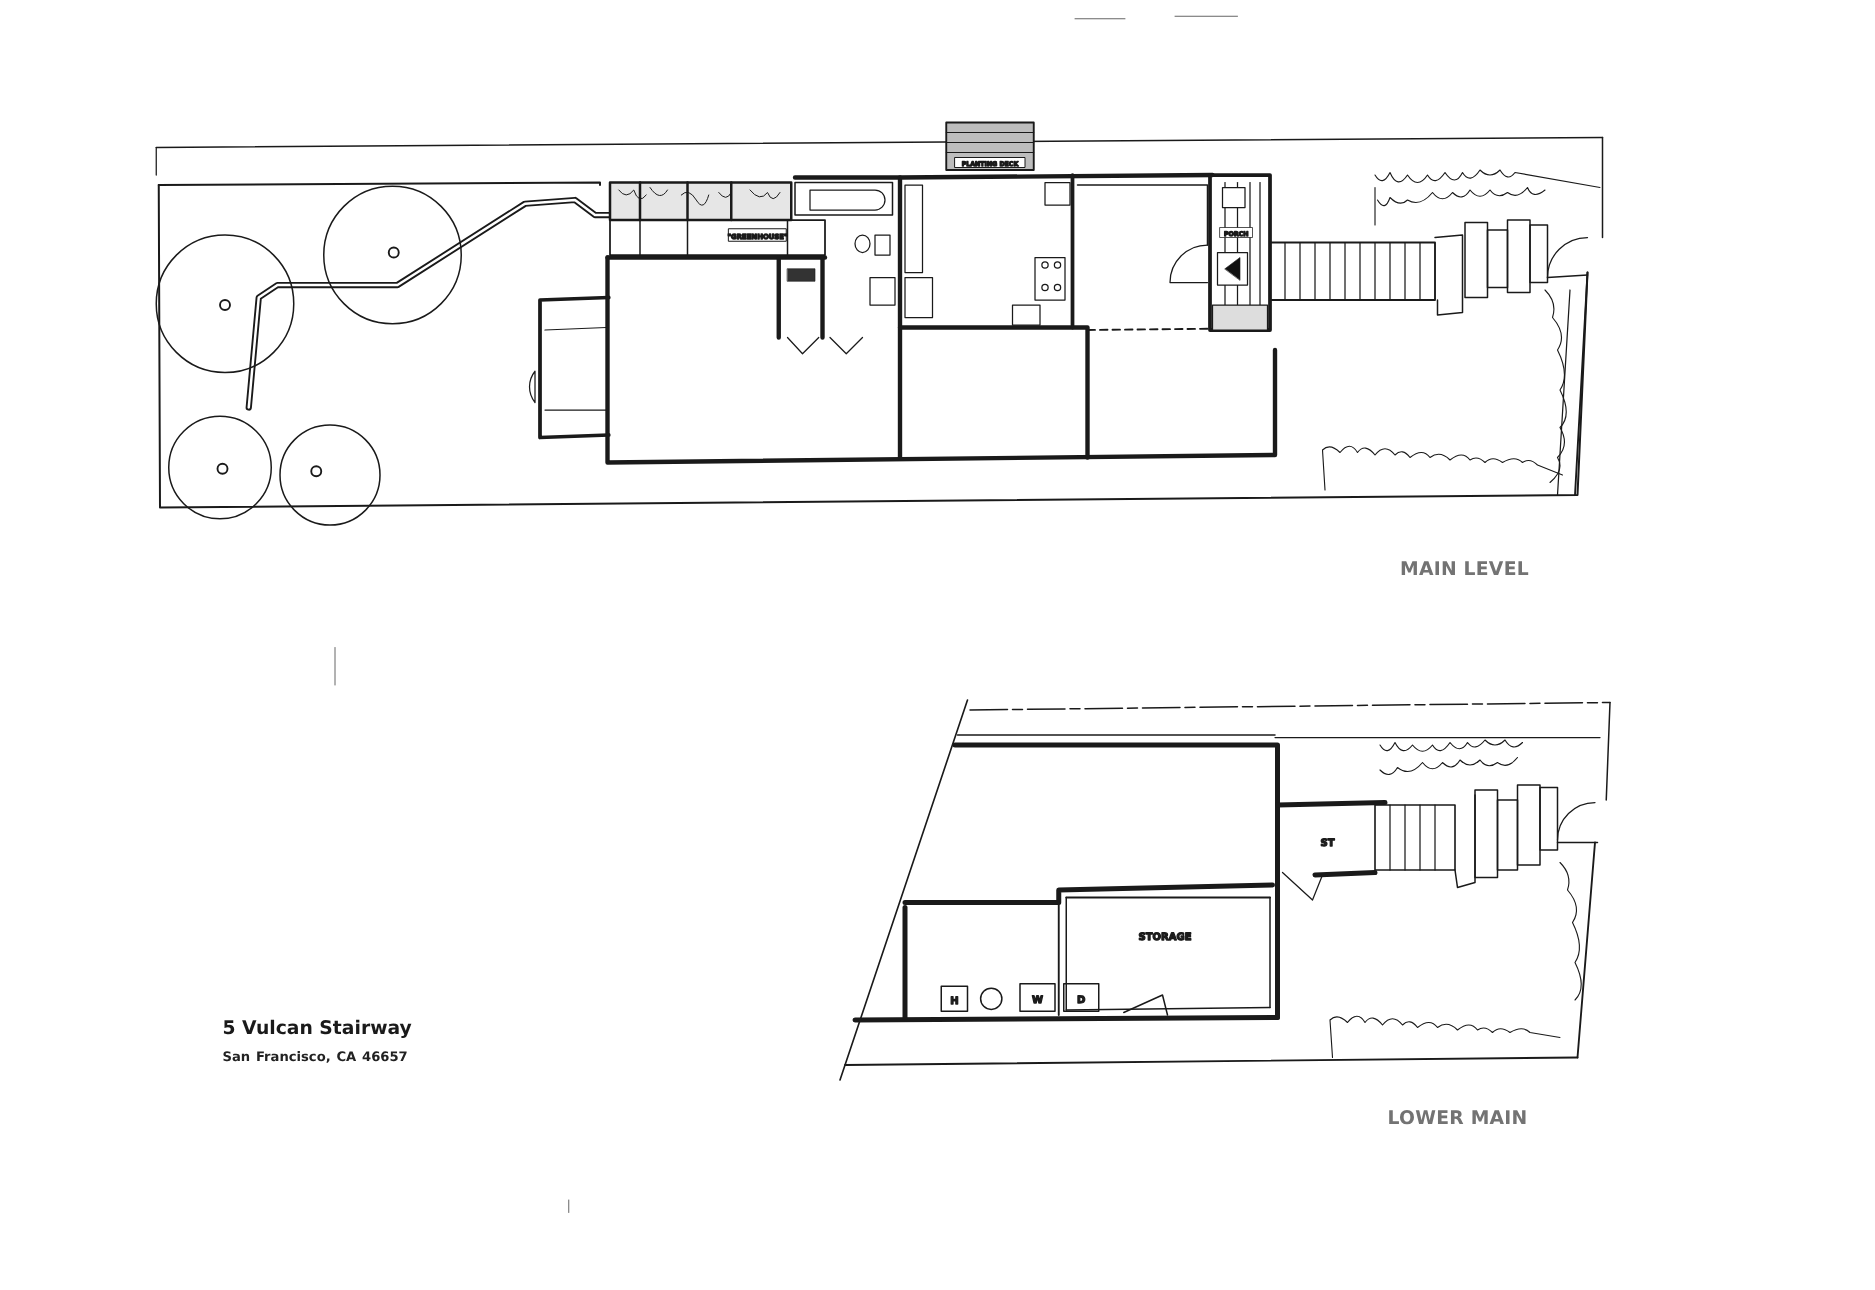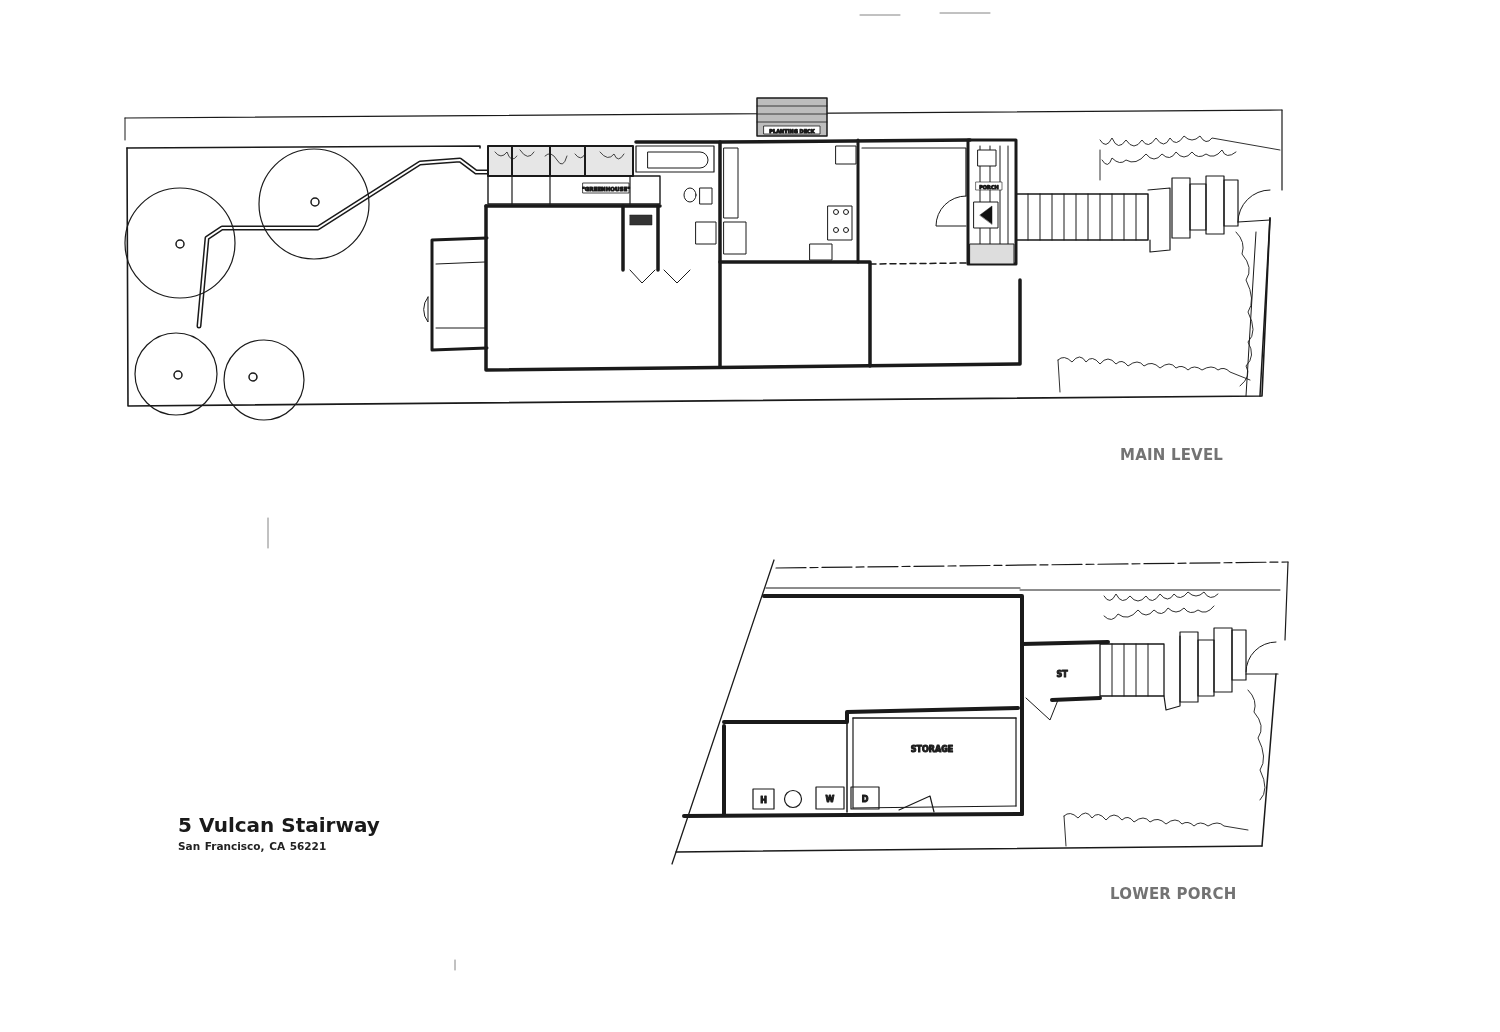--- a/index.html
+++ b/index.html
@@ -1,21 +1,21 @@
 <!DOCTYPE html>
 <html><head>
   <meta charset="utf-8">
   <style>
     html, body { margin:0; padding:0; background:#ffffff; }
     body { width:1500px; height:1032px; position:relative; overflow:hidden; font-family:"DejaVu Sans", sans-serif; color:#111; }
     #plan { position:absolute; left:0; top:0; width:1500px; height:1032px; }
     .lbl-level { position:absolute; font-family:"DejaVu Sans", sans-serif; font-weight:bold; font-size:15px; letter-spacing:0.2px; color:#737373; }
     #main-level-label { left:1120px; top:446px; }
     #lower-level-label { left:1110px; top:885px; }
-    #addr-title { position:absolute; left:178px; top:813px; font-weight:bold; font-size:20px; color:#1a1a1a; }
+    #addr-title { position:absolute; left:178px; top:813px; font-weight:bold; font-size:15px; color:#1a1a1a; }
     #addr-sub { position:absolute; left:178px; top:840px; font-weight:bold; font-size:10.5px; color:#222; word-spacing:1px; }
     svg text { font-family:"DejaVu Sans", sans-serif; font-weight:bold; fill:#222; }
   </style>
 </head>
 <body>
 
 <svg id="plan" viewBox="0 0 1500 1032" xmlns="http://www.w3.org/2000/svg">
   <g stroke="#1a1a1a" fill="none" stroke-linecap="round" stroke-linejoin="round">
 
     <g>
@@ -211,15 +211,15 @@
     <g stroke-width="0.8" stroke="#666">
       <line x1="860" y1="15" x2="900" y2="15"></line>
       <line x1="940" y1="13" x2="990" y2="13"></line>
       <line x1="268" y1="518" x2="268" y2="548"></line>
       <line x1="455" y1="960" x2="455" y2="970"></line>
     </g>
   </g>
 </svg>
 
 <div class="lbl-level" id="main-level-label">MAIN LEVEL</div>
-<div class="lbl-level" id="lower-level-label">LOWER PORCH</div>
+<div class="lbl-level" id="lower-level-label">LOWER MAIN</div>
 <div id="addr-title">5 Vulcan Stairway</div>
-<div id="addr-sub">San Francisco, CA   56221</div>
+<div id="addr-sub">San Francisco, CA   46657</div>
 
 </body></html>

